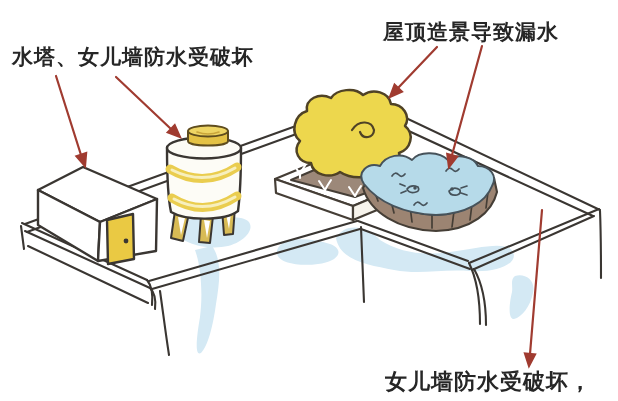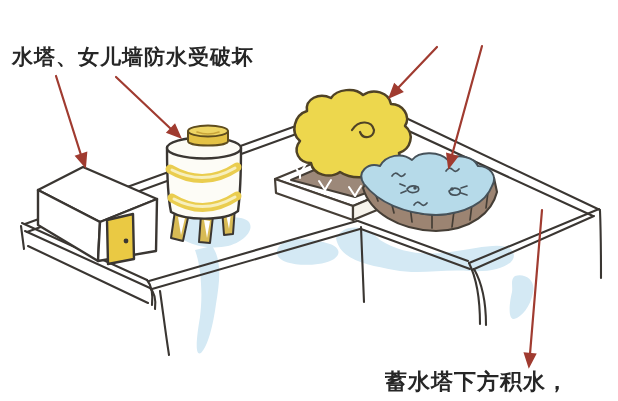--- a/index.html
+++ b/index.html
@@ -205,15 +205,16 @@
       </g>
       <g>
         <line x1="542" y1="210" x2="530" y2="354"></line>
         <path d="M529,366 L525,353.6 L535,354.4 Z"></path>
       </g>
     </g>
   </svg>
 
   <div class="label" id="label-water-tower">水塔、女儿墙防水受破坏</div>
 
-
-  <div class="label" id="label-parapet">蓄水塔下方积水，</div>
+  <div class="label" id="label-landscaping">屋顶造景导致漏水</div>
+
+  <div class="label" id="label-parapet">女儿墙防水受破坏，</div>
 </div>
 
 </body></html>

